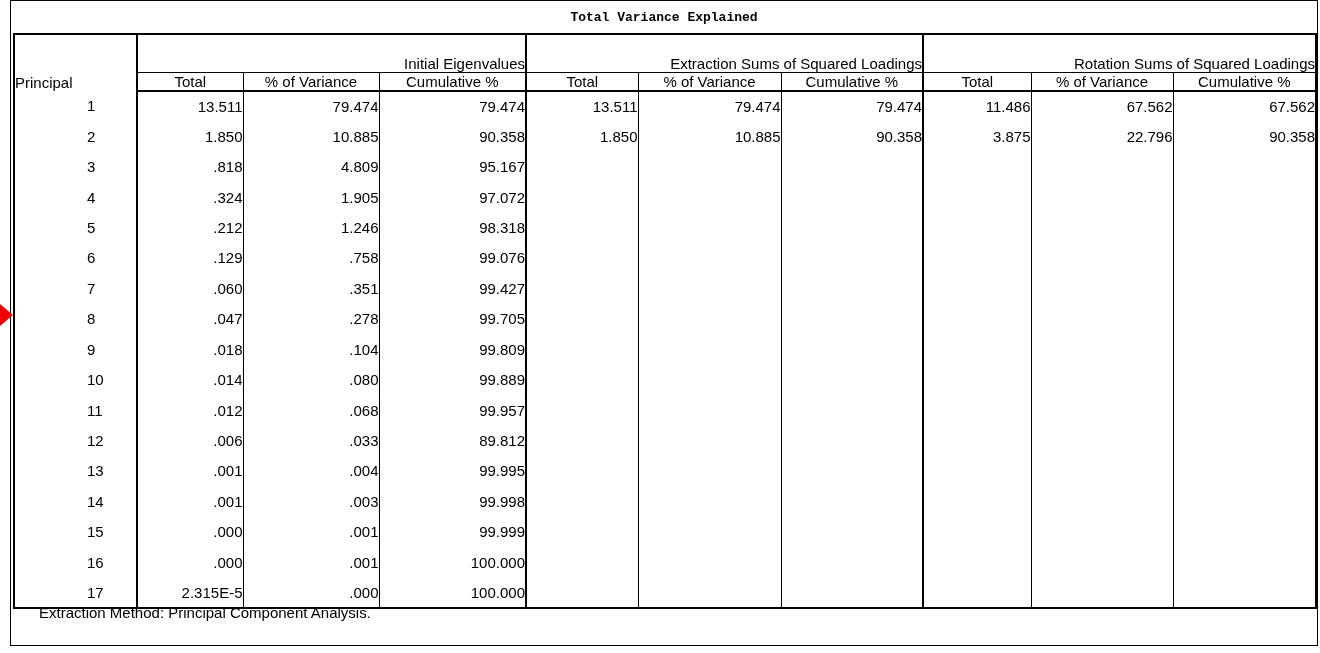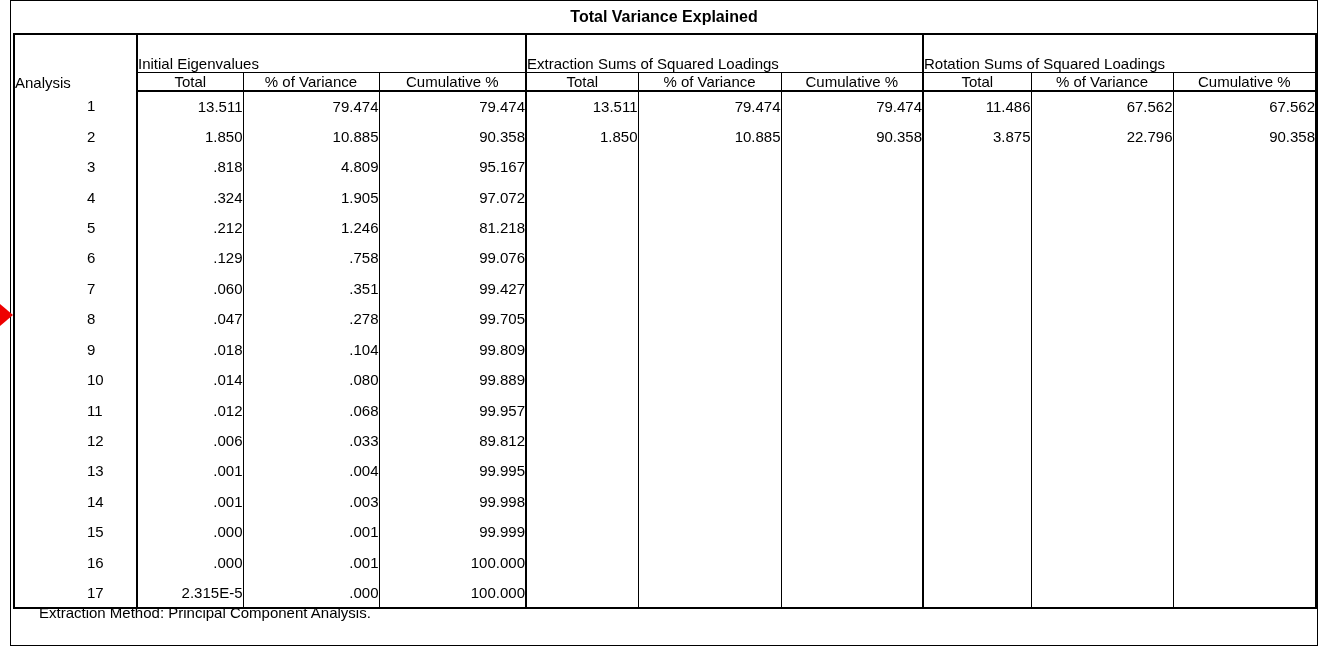--- a/index.html
+++ b/index.html
@@ -27,23 +27,24 @@
   }
   .title {
     position: absolute;
     left: 0;
     top: 0;
     right: 0;
     height: 32px;
     display: flex;
     align-items: center;
     justify-content: center;
-    font-size: 16px;
+    font-size: 13px;
     font-weight: bold;
     white-space: nowrap;
+    font-family: Liberation Mono, monospace;
   }
   table.pivot {
     position: absolute;
     left: 2px;
     top: 32px;
     width: 1302px;
     height: 576px;
     border-collapse: collapse;
     table-layout: fixed;
     border: 2px solid #000000;
@@ -61,21 +62,21 @@
     border-right: 2px solid #000000;
     vertical-align: bottom;
     text-align: left;
     padding-left: 6px;
     padding-bottom: 1px;
   }
   th.group {
     border-left: 2px solid #000000;
     border-bottom: 1px solid #000000;
     vertical-align: bottom;
-    text-align: left;
+    text-align: right;
     padding-bottom: 4px;
   }
   th.sub {
     border-left: 1px solid #000000;
     border-bottom: 2px solid #000000;
     vertical-align: bottom;
     text-align: center;
     padding-bottom: 5px;
   }
   th.sub.gstart { border-left: 2px solid #000000; }
@@ -135,21 +136,21 @@
       <col style="width:147px">
       <col style="width:112px">
       <col style="width:143px">
       <col style="width:142px">
       <col style="width:108px">
       <col style="width:142px">
       <col style="width:143px">
     </colgroup>
     <thead>
       <tr class="group-row">
-        <th class="corner" rowspan="2">Analysis</th>
+        <th class="corner" rowspan="2">Principal</th>
         <th class="group" colspan="3">Initial Eigenvalues</th>
         <th class="group" colspan="3">Extraction Sums of Squared Loadings</th>
         <th class="group" colspan="3">Rotation Sums of Squared Loadings</th>
       </tr>
       <tr class="sub-row">
         <th class="sub gstart">Total</th>
         <th class="sub">% of Variance</th>
         <th class="sub">Cumulative %</th>
         <th class="sub gstart">Total</th>
         <th class="sub">% of Variance</th>
@@ -205,21 +206,21 @@
           <td class="v4"></td>
           <td class="v5"></td>
           <td class="v6 gstart"></td>
           <td class="v7"></td>
           <td class="v8"></td>
         </tr>
         <tr>
           <td class="comp">5</td>
           <td class="v0">.212</td>
           <td class="v1">1.246</td>
-          <td class="v2">81.218</td>
+          <td class="v2">98.318</td>
           <td class="v3 gstart"></td>
           <td class="v4"></td>
           <td class="v5"></td>
           <td class="v6 gstart"></td>
           <td class="v7"></td>
           <td class="v8"></td>
         </tr>
         <tr>
           <td class="comp">6</td>
           <td class="v0">.129</td>

